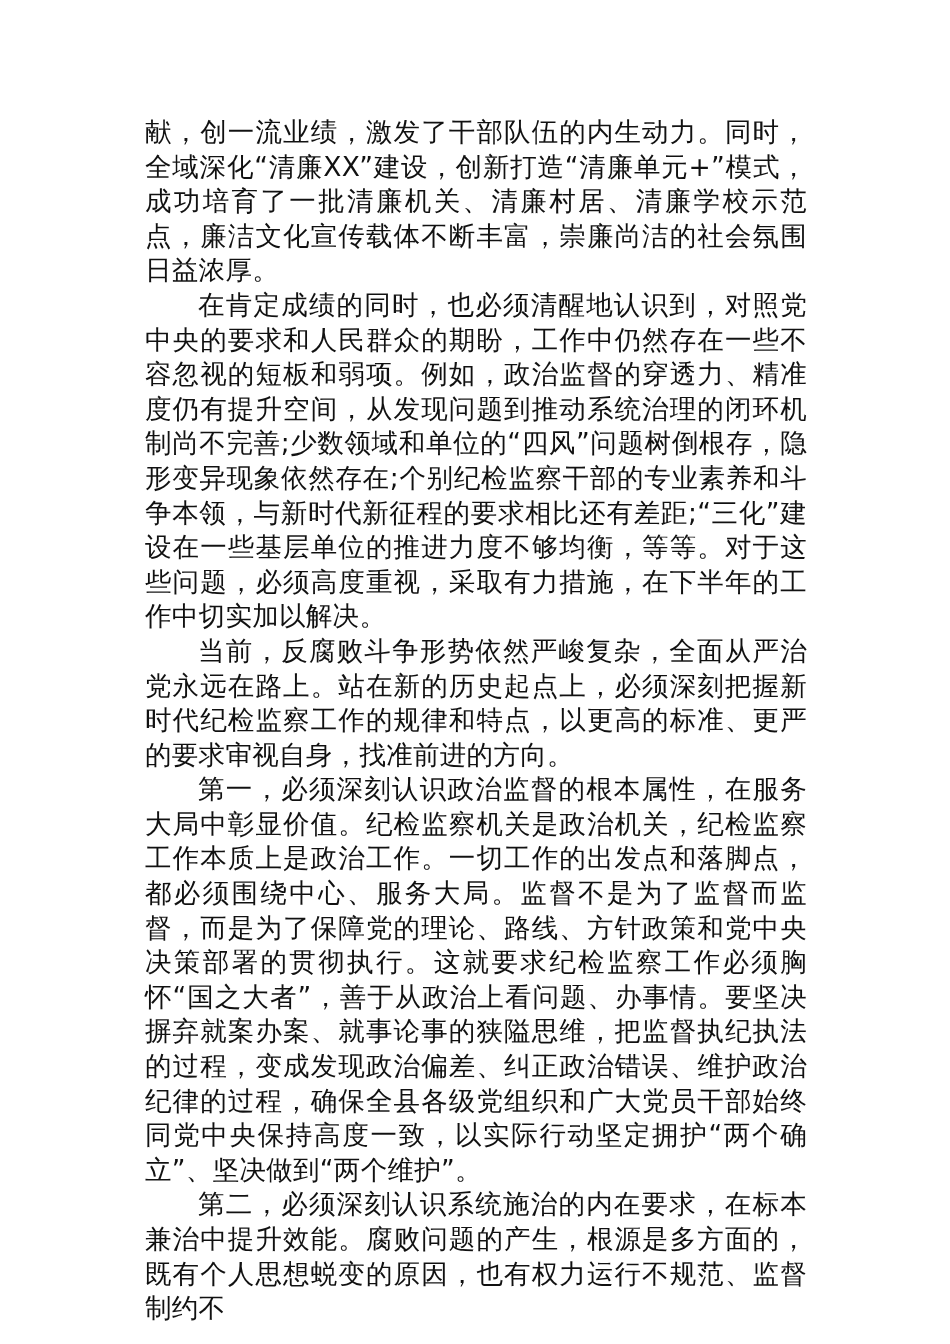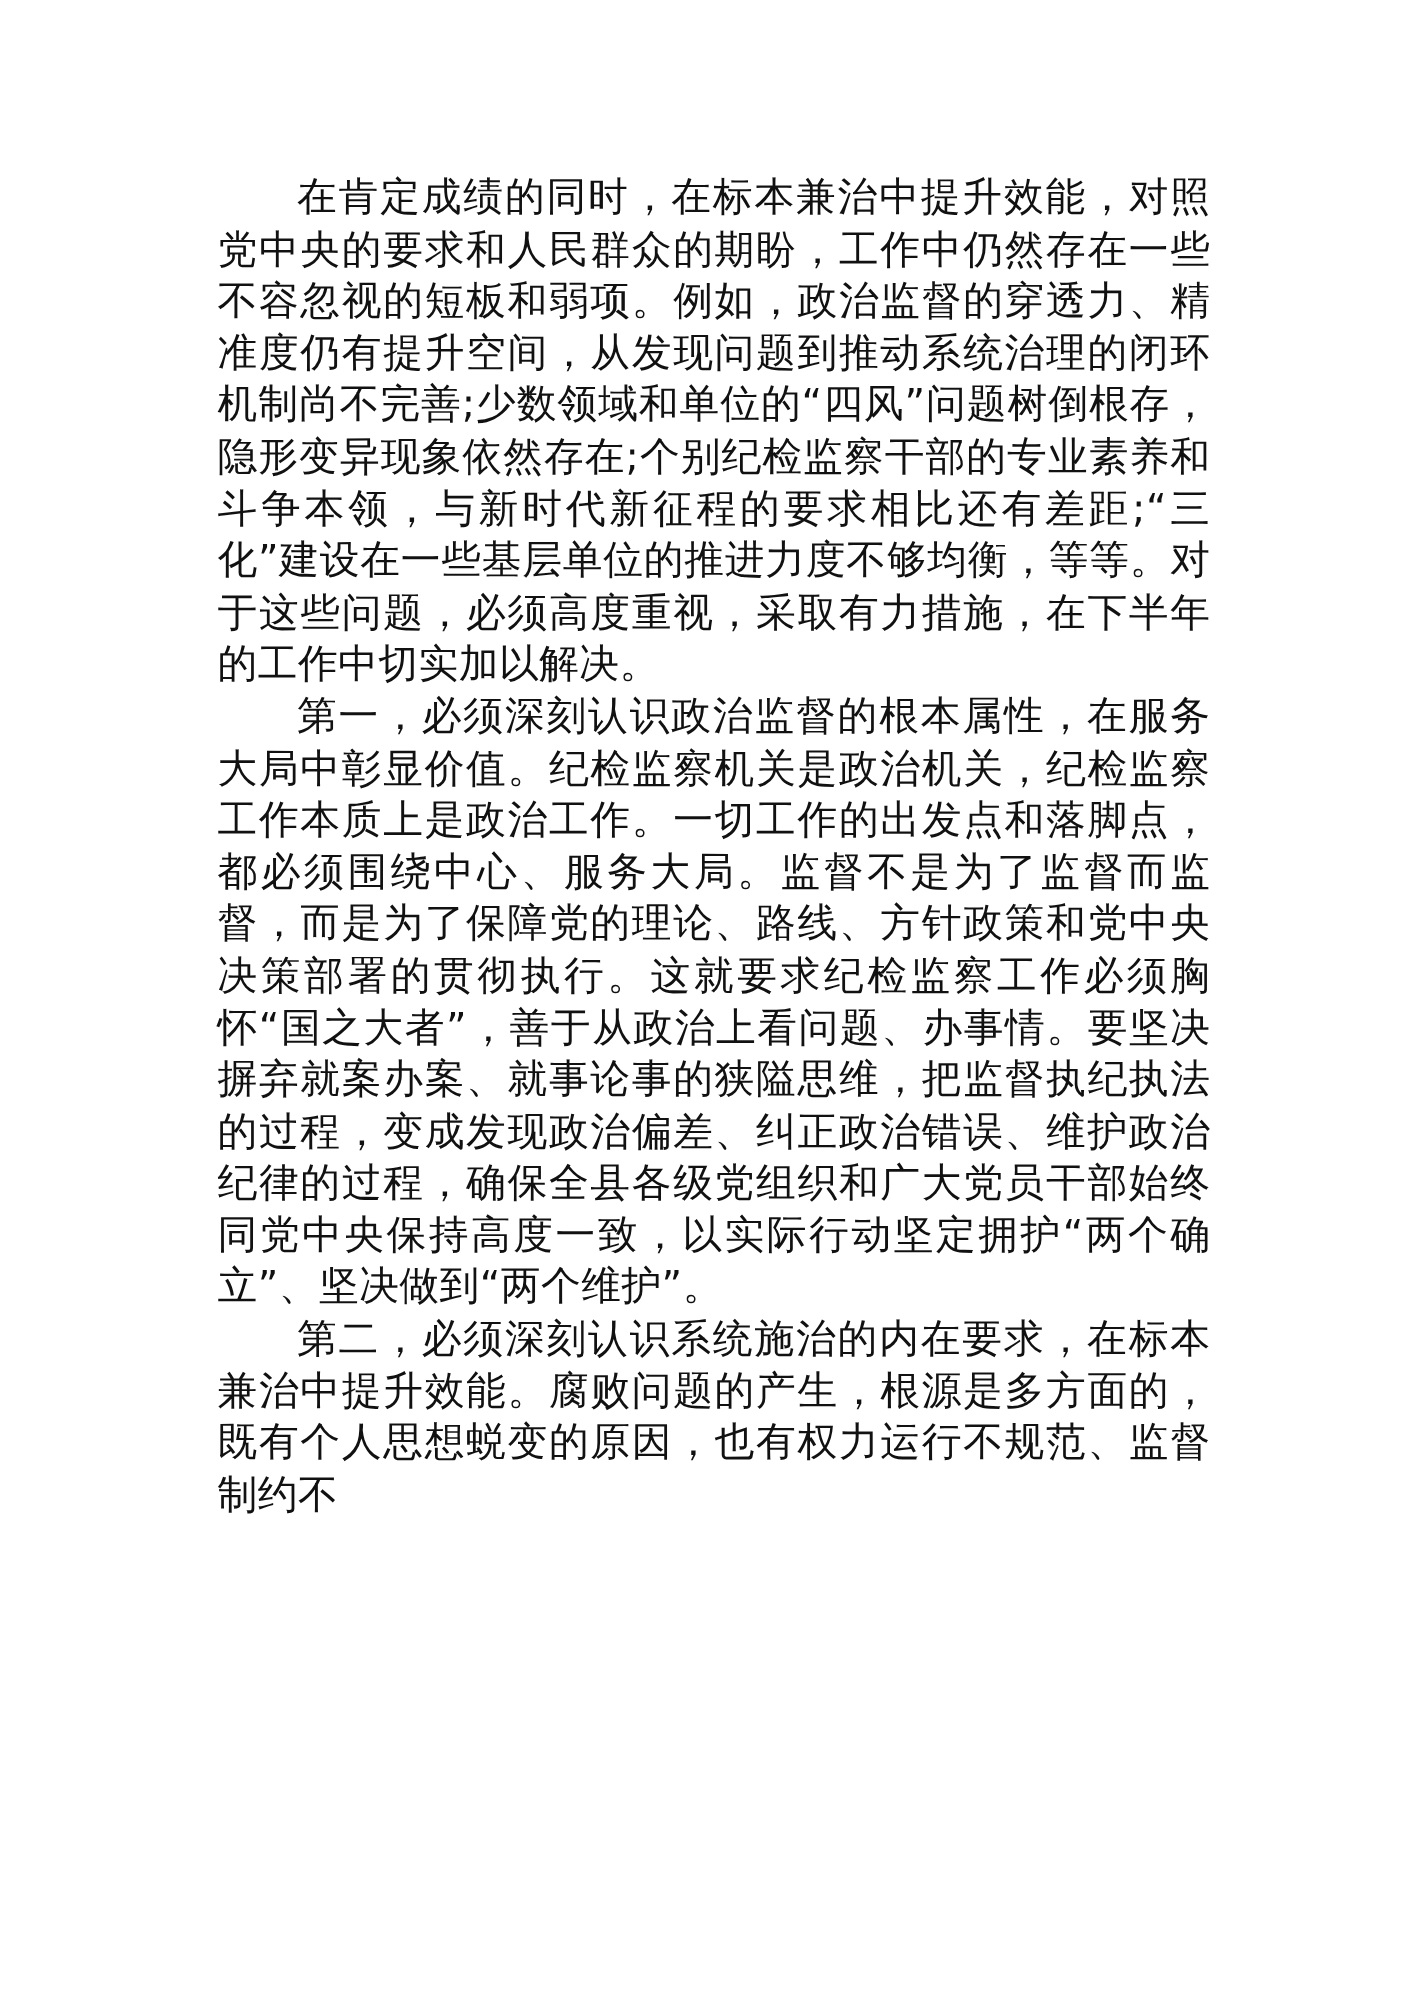--- a/index.html
+++ b/index.html
@@ -15,16 +15,18 @@
     color: #111111;
     letter-spacing: 0.3px;
   }
   .para { margin: 0; text-align: justify; text-align-last: left; word-break: break-all; }
   .indent { text-indent: 53px; }
 </style>
 </head>
 <body>
 
 <div class="page">
-  <p class="para indent">在肯定成绩的同时，在标本兼治中提升效能，对照党中央的要求和人民群众的期盼，工作中仍然存在一些不容忽视的短板和弱项。例如，政治监督的穿透力、精准度仍有提升空间，从发现问题到推动系统治理的闭环机制尚不完善;少数领域和单位的“四风”问题树倒根存，隐形变异现象依然存在;个别纪检监察干部的专业素养和斗争本领，与新时代新征程的要求相比还有差距;“三化”建设在一些基层单位的推进力度不够均衡，等等。对于这些问题，必须高度重视，采取有力措施，在下半年的工作中切实加以解决。</p>
+  <p class="para">献，创一流业绩，激发了干部队伍的内生动力。同时，全域深化“清廉XX”建设，创新打造“清廉单元+”模式，成功培育了一批清廉机关、清廉村居、清廉学校示范点，廉洁文化宣传载体不断丰富，崇廉尚洁的社会氛围日益浓厚。</p>
+  <p class="para indent">在肯定成绩的同时，也必须清醒地认识到，对照党中央的要求和人民群众的期盼，工作中仍然存在一些不容忽视的短板和弱项。例如，政治监督的穿透力、精准度仍有提升空间，从发现问题到推动系统治理的闭环机制尚不完善;少数领域和单位的“四风”问题树倒根存，隐形变异现象依然存在;个别纪检监察干部的专业素养和斗争本领，与新时代新征程的要求相比还有差距;“三化”建设在一些基层单位的推进力度不够均衡，等等。对于这些问题，必须高度重视，采取有力措施，在下半年的工作中切实加以解决。</p>
+  <p class="para indent">当前，反腐败斗争形势依然严峻复杂，全面从严治党永远在路上。站在新的历史起点上，必须深刻把握新时代纪检监察工作的规律和特点，以更高的标准、更严的要求审视自身，找准前进的方向。</p>
   <p class="para indent">第一，必须深刻认识政治监督的根本属性，在服务大局中彰显价值。纪检监察机关是政治机关，纪检监察工作本质上是政治工作。一切工作的出发点和落脚点，都必须围绕中心、服务大局。监督不是为了监督而监督，而是为了保障党的理论、路线、方针政策和党中央决策部署的贯彻执行。这就要求纪检监察工作必须胸怀“国之大者”，善于从政治上看问题、办事情。要坚决摒弃就案办案、就事论事的狭隘思维，把监督执纪执法的过程，变成发现政治偏差、纠正政治错误、维护政治纪律的过程，确保全县各级党组织和广大党员干部始终同党中央保持高度一致，以实际行动坚定拥护“两个确立”、坚决做到“两个维护”。</p>
   <p class="para indent">第二，必须深刻认识系统施治的内在要求，在标本兼治中提升效能。腐败问题的产生，根源是多方面的，既有个人思想蜕变的原因，也有权力运行不规范、监督制约不</p>
 </div>
 
 </body></html>

